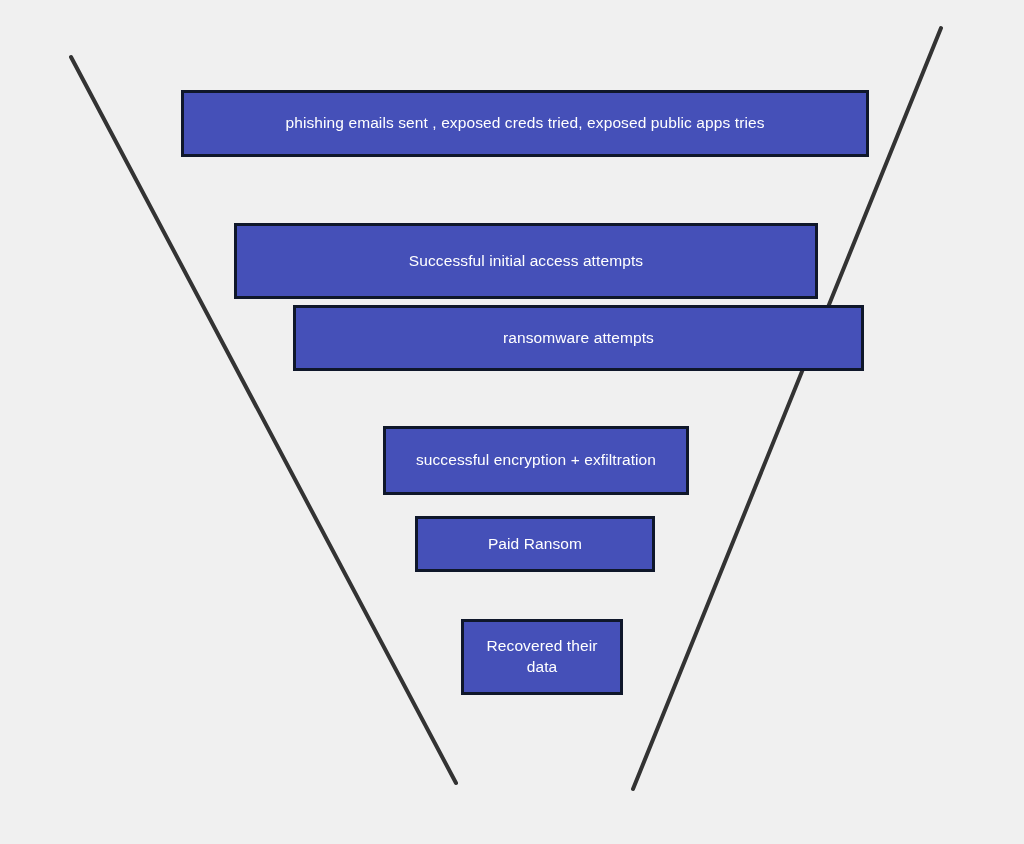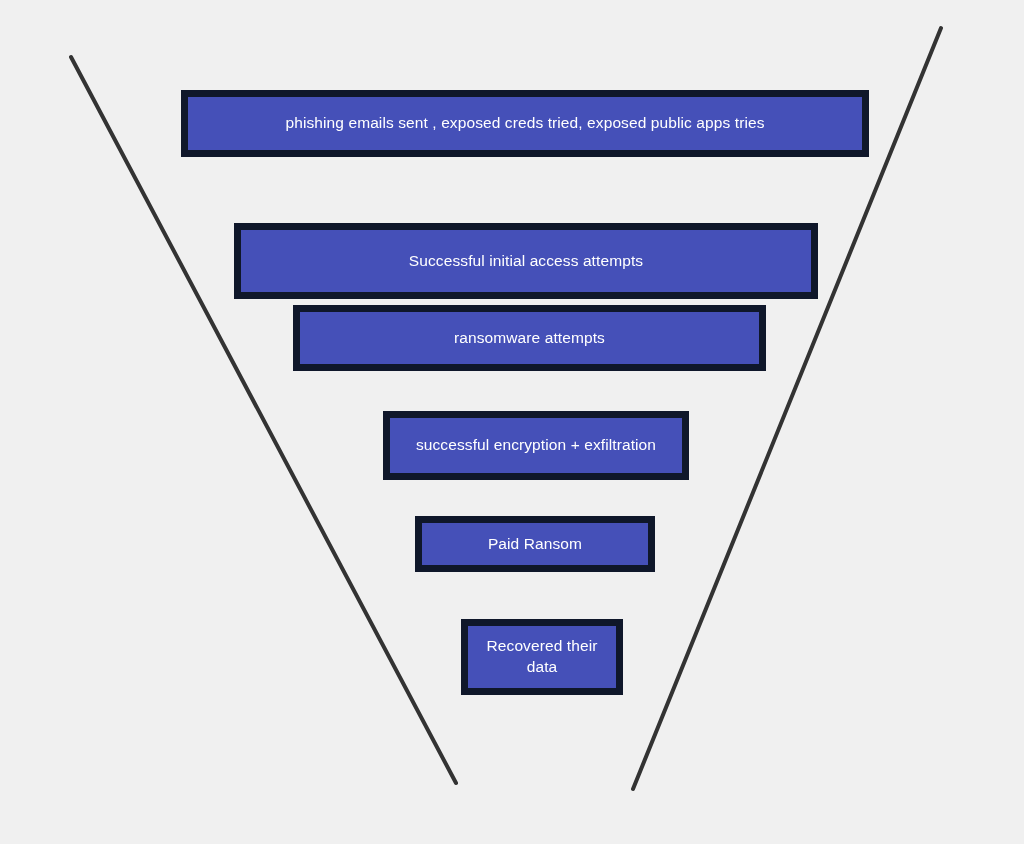--- a/index.html
+++ b/index.html
@@ -27,21 +27,21 @@
     top: 0;
     width: 1024px;
     height: 844px;
     pointer-events: none;
   }
 
   .funnel-bar {
     position: absolute;
     box-sizing: border-box;
     background: #4550b8;
-    border: 7px solid #0f172a;
+    border: 3px solid #0f172a;
     display: flex;
     align-items: center;
     justify-content: center;
     text-align: center;
     color: #ffffff;
     font-family: "Liberation Sans", sans-serif;
     font-size: 15.5px;
     font-weight: 400;
     line-height: 1.35;
     letter-spacing: 0.1px;
@@ -49,22 +49,22 @@
   }
 
   .funnel-bar .bar-label {
     display: block;
     white-space: pre-line;
   }
 
   
   #stage-0 { left: 181px; top: 90px;  width: 688px; height: 67px; }
   #stage-1 { left: 234px; top: 195px; width: 584px; height: 76px; margin-top: 28px; }
-  #stage-2 { left: 293px; top: 305px; width: 473px; height: 66px; }
-  #stage-3 { left: 383px; top: 411px; width: 306px; height: 69px; }
+  #stage-2 { left: 293px; top: 305px; width: 571px; height: 66px; }
+  #stage-3 { left: 383px; top: 426px; width: 306px; height: 69px; }
   #stage-4 { left: 415px; top: 516px; width: 240px; height: 56px; }
   #stage-5 { left: 461px; top: 619px; width: 162px; height: 76px; }
 
   #stage-5 .bar-label { max-width: 120px; }
 </style>
 </head>
 <body>
 
 <div id="canvas">
 

